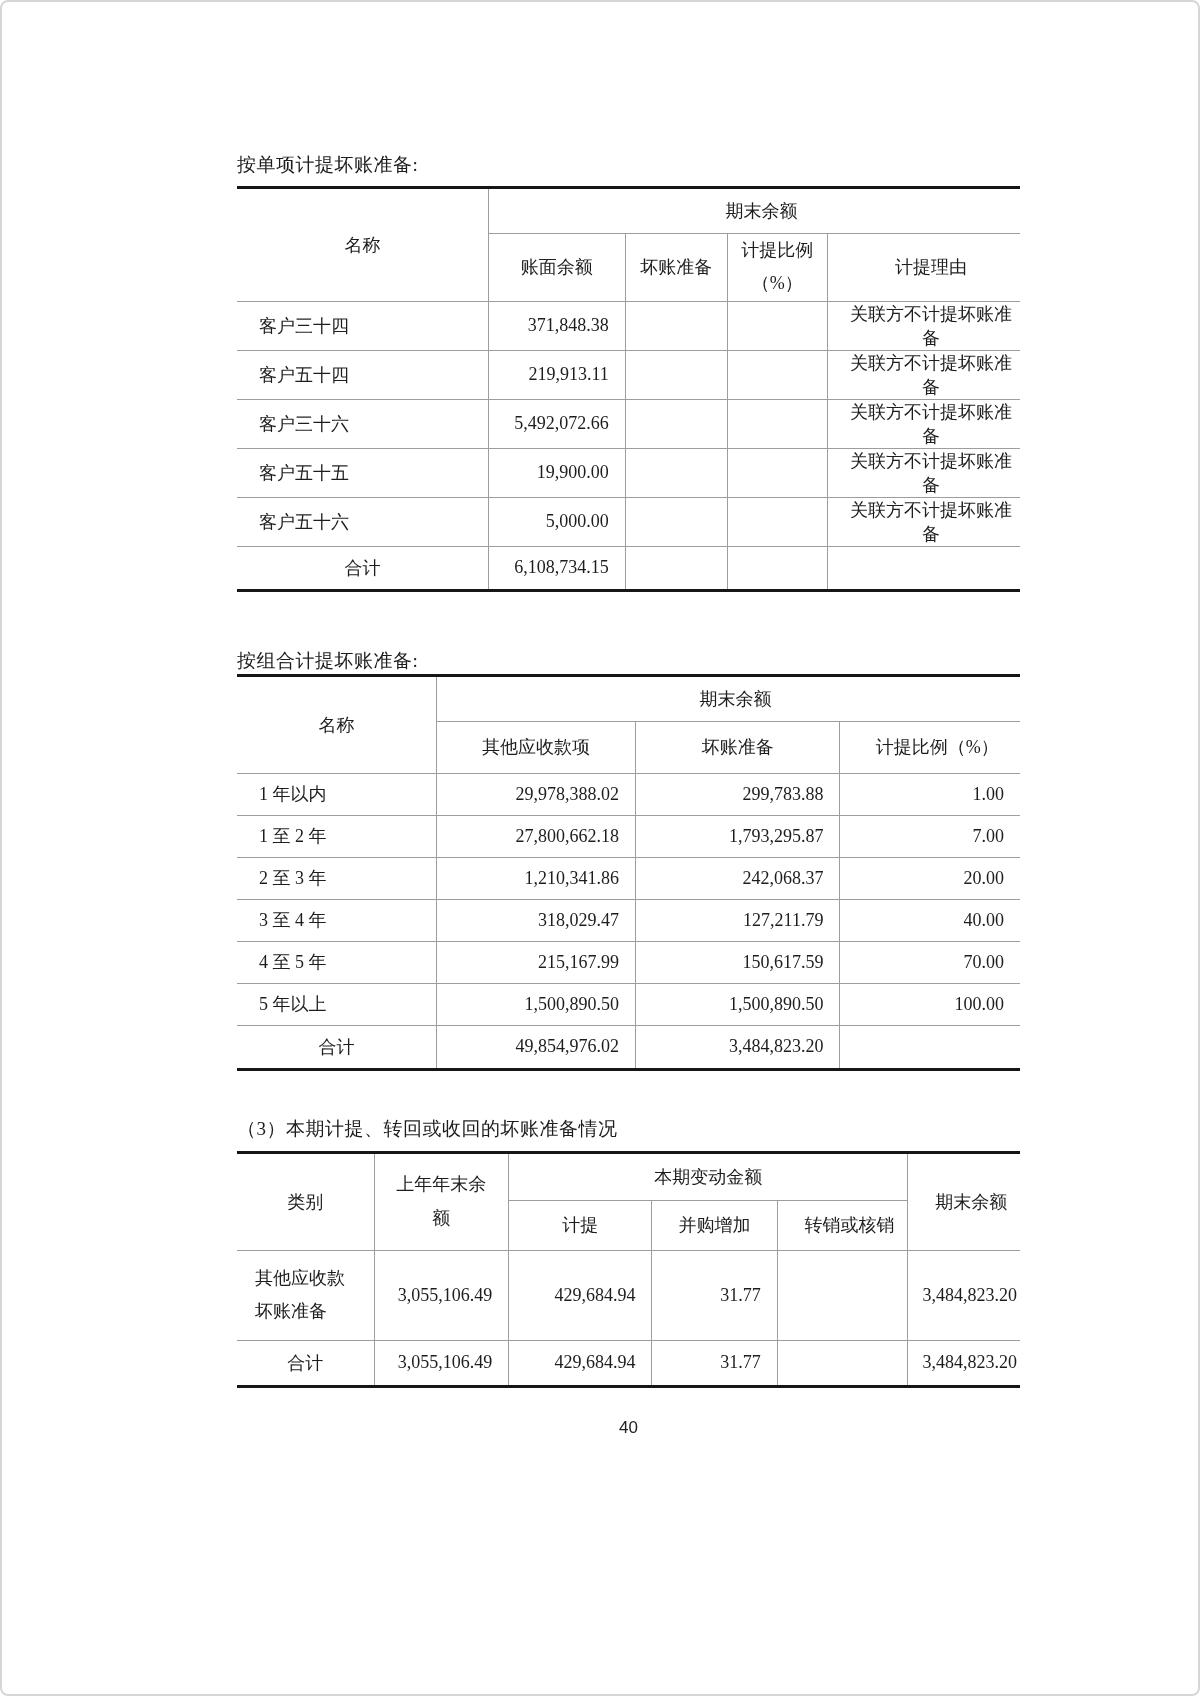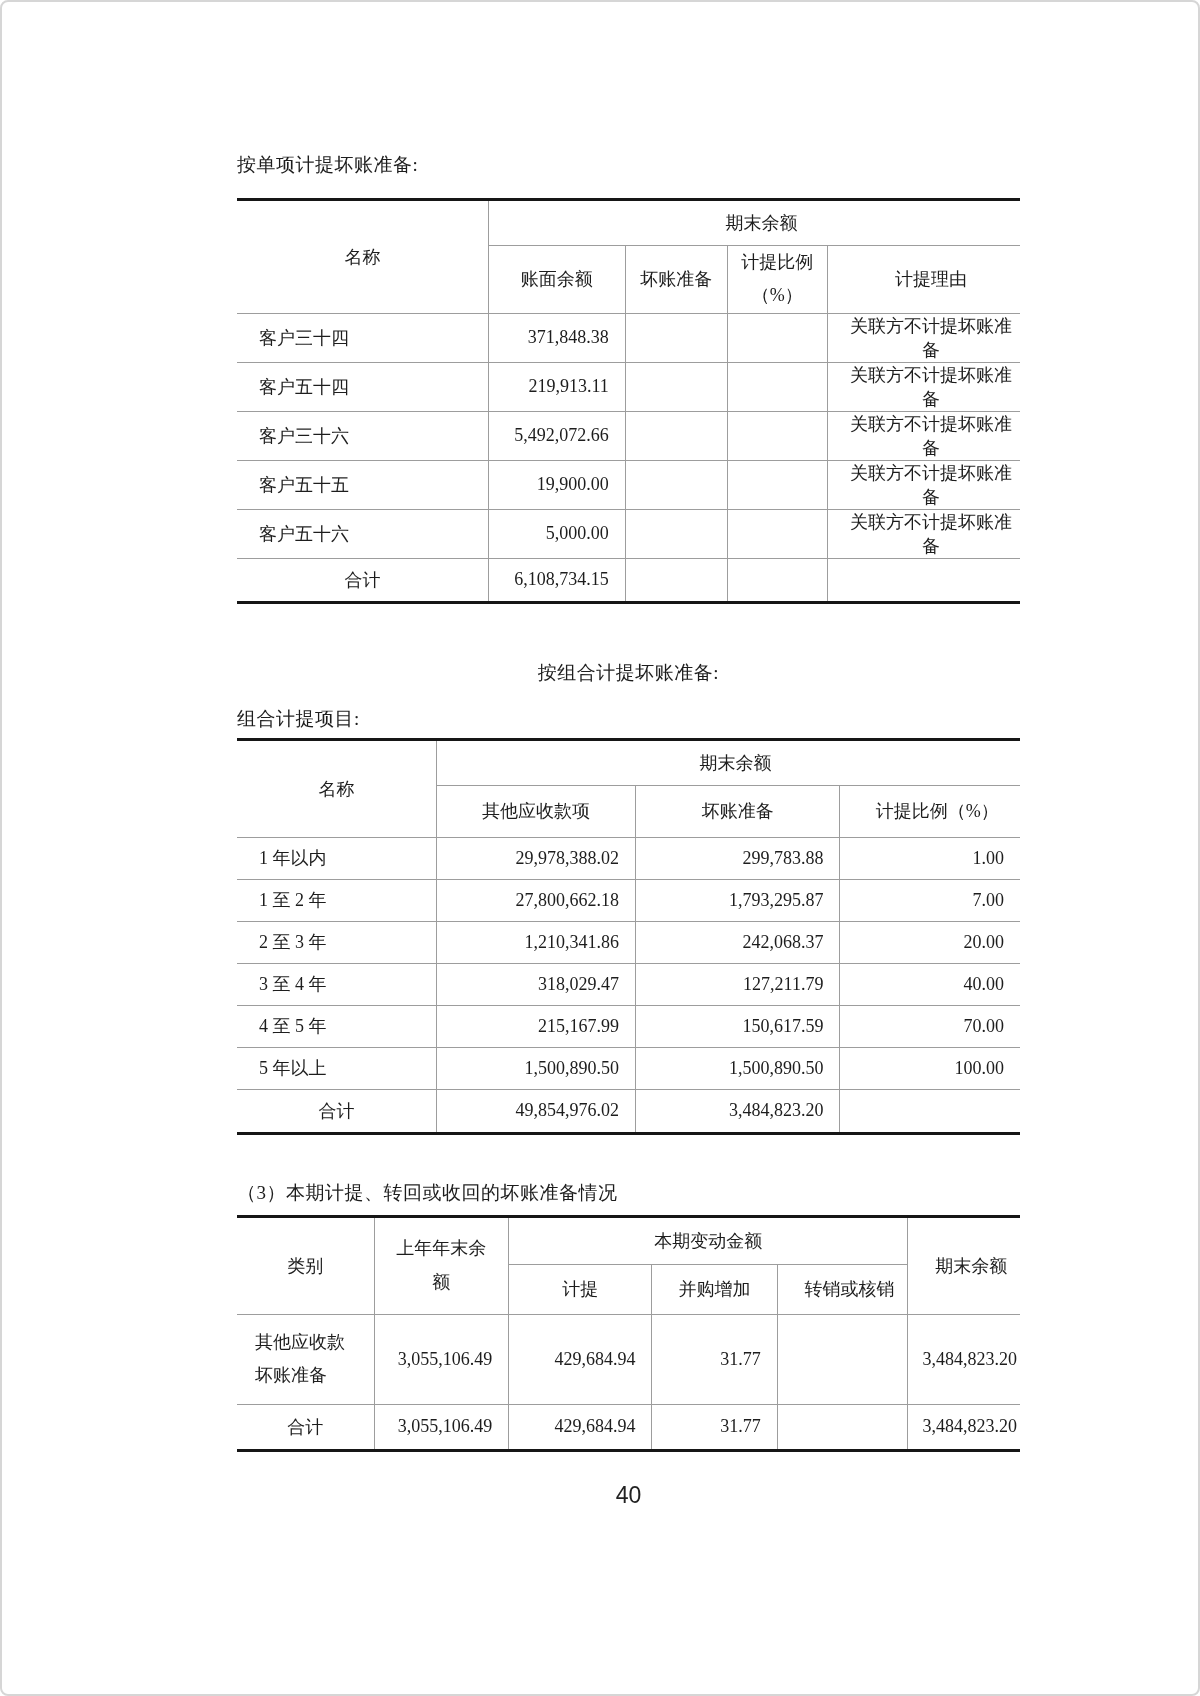--- a/index.html
+++ b/index.html
@@ -11,22 +11,22 @@
     box-sizing:border-box;
     border:2px solid #d6d6d6;
     border-radius:8px;
     overflow:hidden;
   }
   .content{width:783px;margin-left:235px;padding-top:150px;}
   .sec-heading{
     font-size:19px;font-weight:normal;margin:0;line-height:26px;
     letter-spacing:0.5px;
   }
-  .h-individual{margin-bottom:20px;}
-  .h-portfolio{margin-top:56px;text-align:center;}
+  .h-individual{margin-bottom:8px;}
+  .h-portfolio{margin-top:56px;}
   .h-portfolio-items{margin-top:20px;margin-bottom:6px;}
   .h-section3{margin-top:44px;line-height:28px;margin-bottom:8px;}
   .h-section4{margin-top:84px;line-height:28px;}
 
   table.fin{
     border-collapse:collapse;width:100%;table-layout:fixed;
     border-top:3px solid #161616;border-bottom:3px solid #161616;
     font-size:18px;
   }
   table.fin td{
@@ -57,21 +57,21 @@
     display:inline-block;width:5.2em;word-break:break-all;
     line-height:1.85;text-align:center;vertical-align:middle;
   }
   .wrap5l{
     display:inline-block;width:5.2em;word-break:break-all;
     line-height:1.85;text-align:left;vertical-align:middle;
   }
   .pageno{
     margin-top:30px;text-align:center;
     font-family:"Liberation Sans","DejaVu Sans",sans-serif;
-    font-size:23px;color:#222;
+    font-size:17px;color:#222;
   }
 </style>
 </head>
 <body>
 
 <div class="content">
 
   <div class="sec-heading h-individual">按单项计提坏账准备:</div>
 
   <table class="fin">
@@ -132,21 +132,20 @@
         <td class="center">合计</td>
         <td class="num">6,108,734.15</td>
         <td></td>
         <td></td>
         <td></td>
       </tr>
     </tbody>
   </table>
 
   <div class="sec-heading h-portfolio">按组合计提坏账准备:</div>
-  <div class="sec-heading h-portfolio-items">组合计提项目:</div>
 
   <table class="fin">
     <colgroup>
       <col style="width:25.5%">
         <col style="width:25.4%">
         <col style="width:26.1%">
         <col style="width:23%">
     </colgroup>
     <tbody>
       <tr class="t2-h1">

